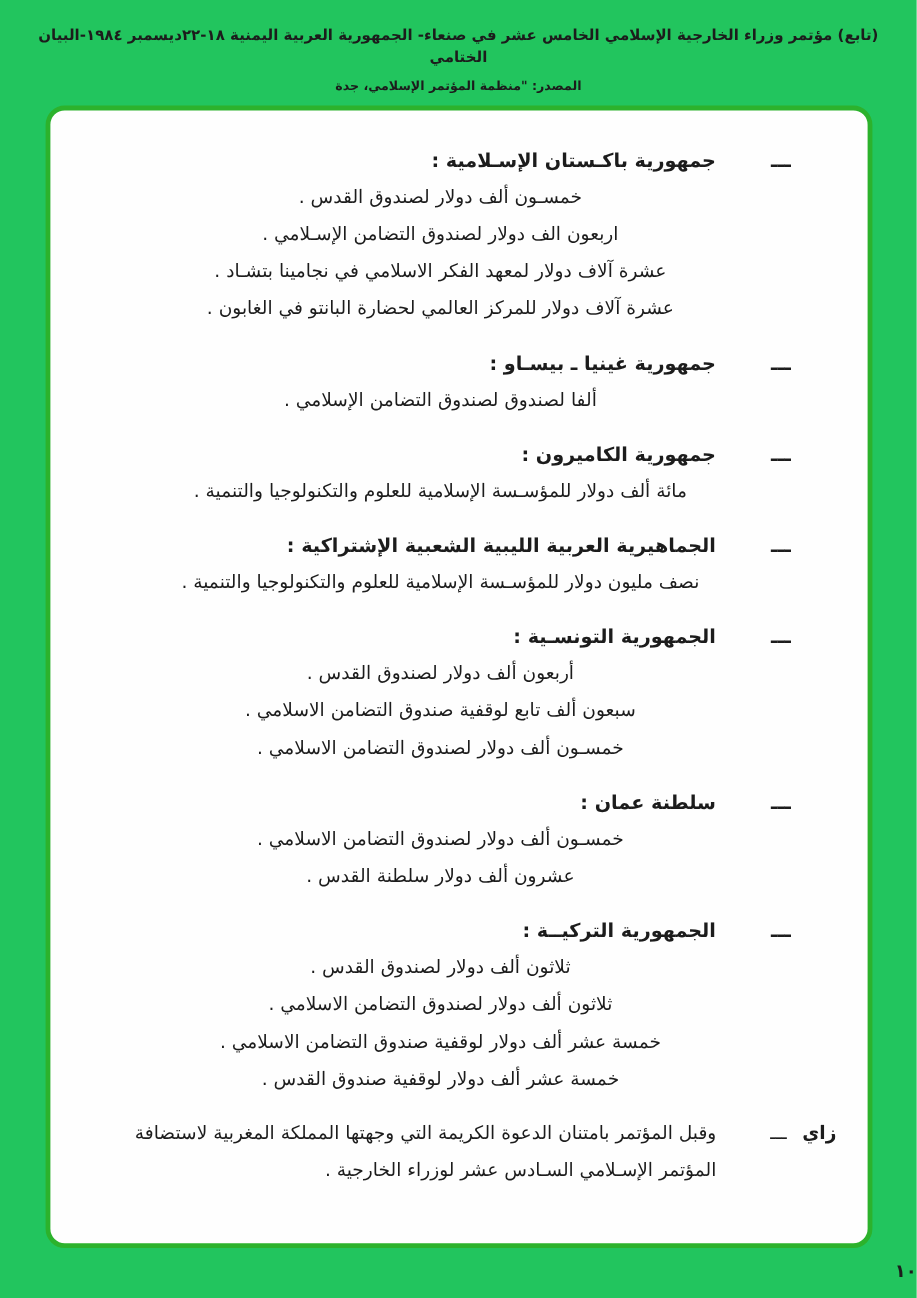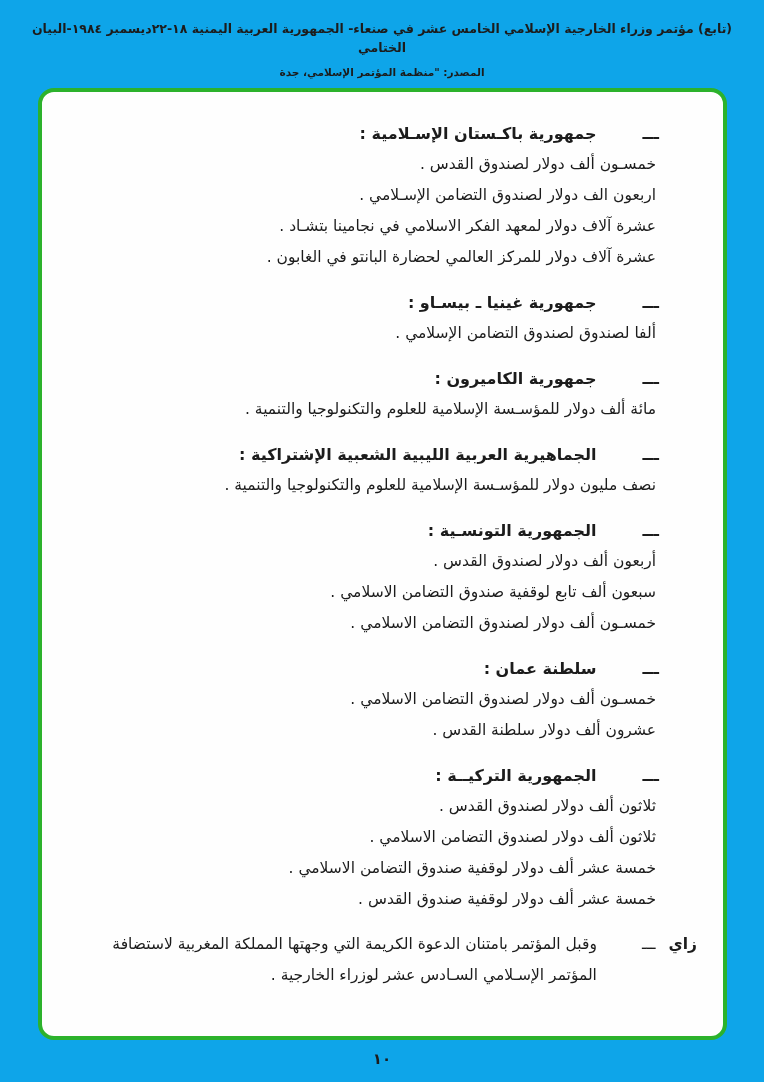--- a/index.html
+++ b/index.html
@@ -8,21 +8,21 @@
     background: #ffffff;
     font-family: "DejaVu Sans", sans-serif;
     color: #1c1c1c;
     position: relative;
     overflow: hidden;
   }
   .page {
     width: 764px;
     height: 1082px;
     position: relative;
-    background: #0ea5e9;
+    background: #22c55e;
   }
   .doc-header {
     direction: rtl;
     text-align: center;
     padding-top: 20px;
     font-weight: bold;
   }
   .header-line1 { font-size: 12.5px; line-height: 1.5; padding: 0 18px; }
   .header-line2 { font-size: 10.5px; margin-top: 8px; }
 
@@ -43,40 +43,39 @@
   .country-section { margin-bottom: 14px; }
   .section-heading {
     display: flex;
     gap: 14px;
     align-items: baseline;
     font-weight: bold;
     font-size: 16px;
     line-height: 31px;
   }
   .marker { flex: 0 0 auto; letter-spacing: -1px; margin-left: 32px; }
-  .items { list-style: none; padding-right: 3px; }
+  .items { list-style: none; padding-right: 3px; text-align: center; }
   .donation-item { font-size: 15.5px; line-height: 31px; }
 
   .closing {
     display: flex;
     gap: 13px;
     align-items: baseline;
     font-size: 15.5px;
     line-height: 31px;
     margin-top: 14px;
   }
   .closing-label { flex: 0 0 auto; font-weight: bold; }
   .closing-text { flex: 1 1 auto; }
 
   .page-number {
     position: absolute;
     bottom: 14px;
     left: 0;
     right: 0;
-    text-align: center;
     font-size: 15px;
     font-weight: bold;
     direction: rtl;
   }
 </style>
 </head>
 <body>
 
 <div class="page">
 

